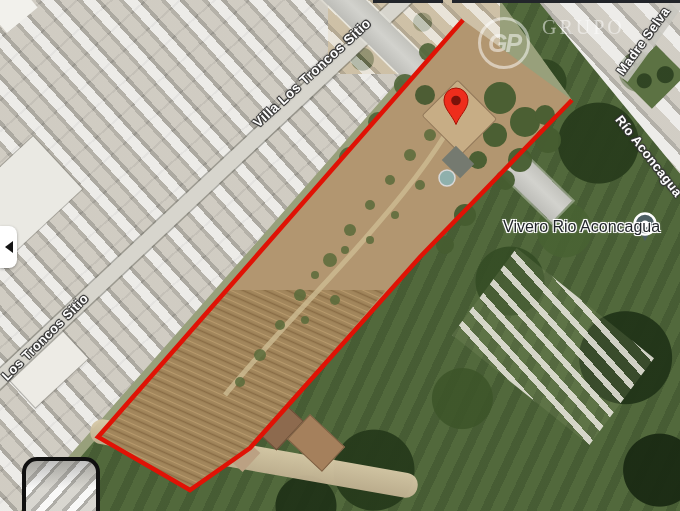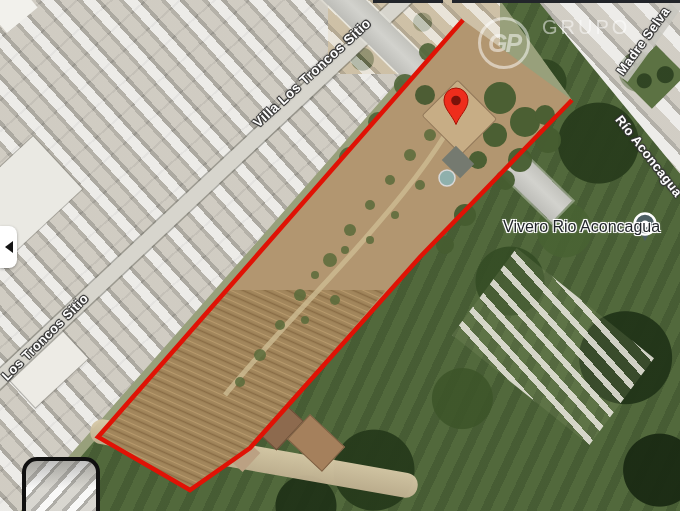--- a/index.html
+++ b/index.html
@@ -74,21 +74,21 @@
   .lbl-rio{left:649px;top:156px;transform:translate(-50%,-50%) rotate(52deg);}
   .lbl-poi{position:absolute;left:503px;top:218px;font-size:16px;color:#1f2328;white-space:nowrap;
     text-shadow:-1px -1px 0 #fff,1px -1px 0 #fff,-1px 1px 0 #fff,1px 1px 0 #fff,0 0 3px #fff;}
 
   
   .watermark{position:absolute;left:478px;top:17px;display:flex;align-items:flex-start;gap:12px;
     color:rgba(255,255,255,.5);pointer-events:none;}
   .wm-circle{width:52px;height:52px;border:3.5px solid rgba(255,255,255,.5);border-radius:50%;
     display:flex;align-items:center;justify-content:center;font-size:25px;font-weight:bold;
     font-style:italic;letter-spacing:-2px;}
-  .wm-text{line-height:1.0;}
+  .wm-text{line-height:1.0;font-family:Liberation Serif, serif;}
   .wm-line1{font-size:20px;font-weight:500;letter-spacing:3px;}
   .wm-line2{font-size:20px;font-weight:600;letter-spacing:1px;}
 
   
   .prev-btn{position:absolute;left:0;top:226px;width:17px;height:42px;background:#fff;
     border-radius:0 8px 8px 0;display:flex;align-items:center;justify-content:center;cursor:pointer;
     box-shadow:0 1px 3px rgba(0,0,0,.35);}
   .arrow-tri{width:0;height:0;border-top:6px solid transparent;border-bottom:6px solid transparent;
     border-right:8px solid #151515;}
   .thumb{position:absolute;left:22px;top:457px;width:78px;height:70px;border:4px solid #101010;

